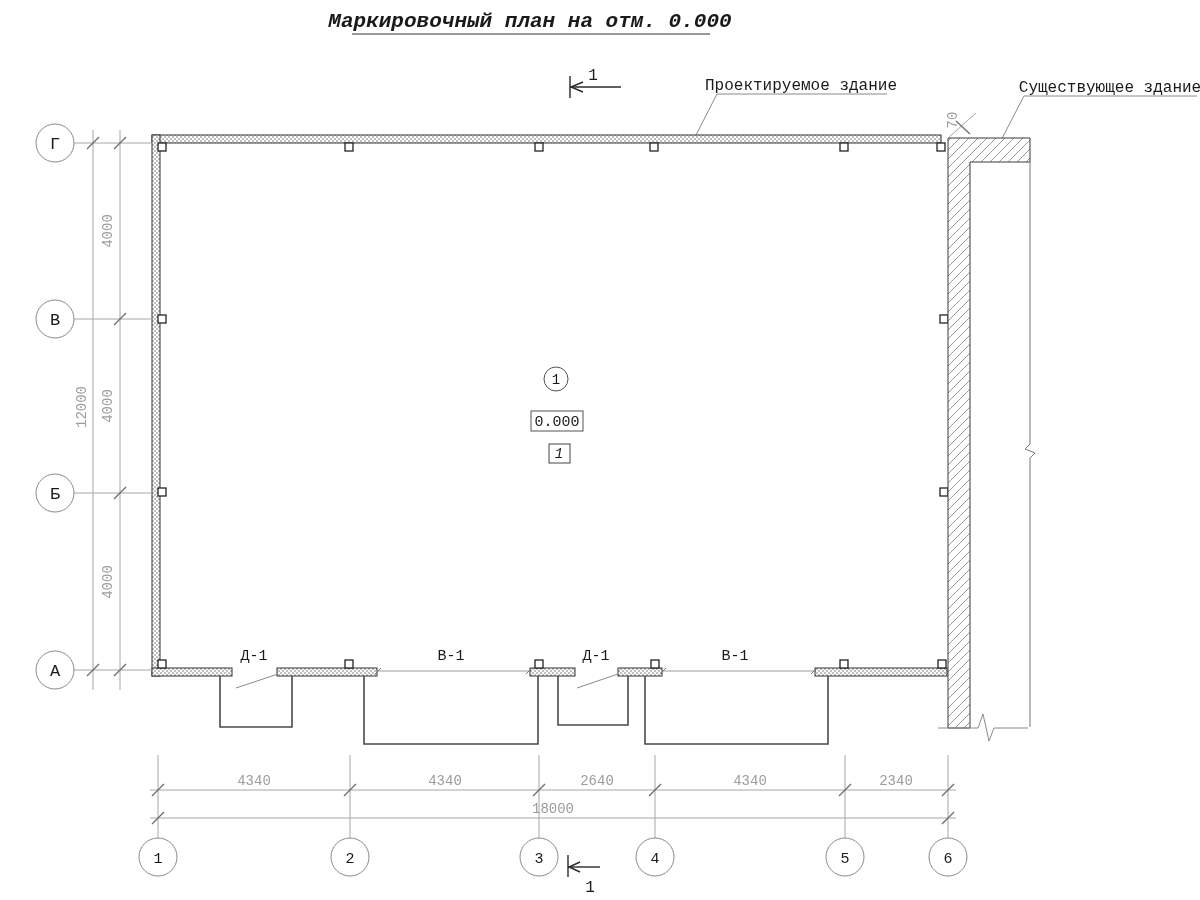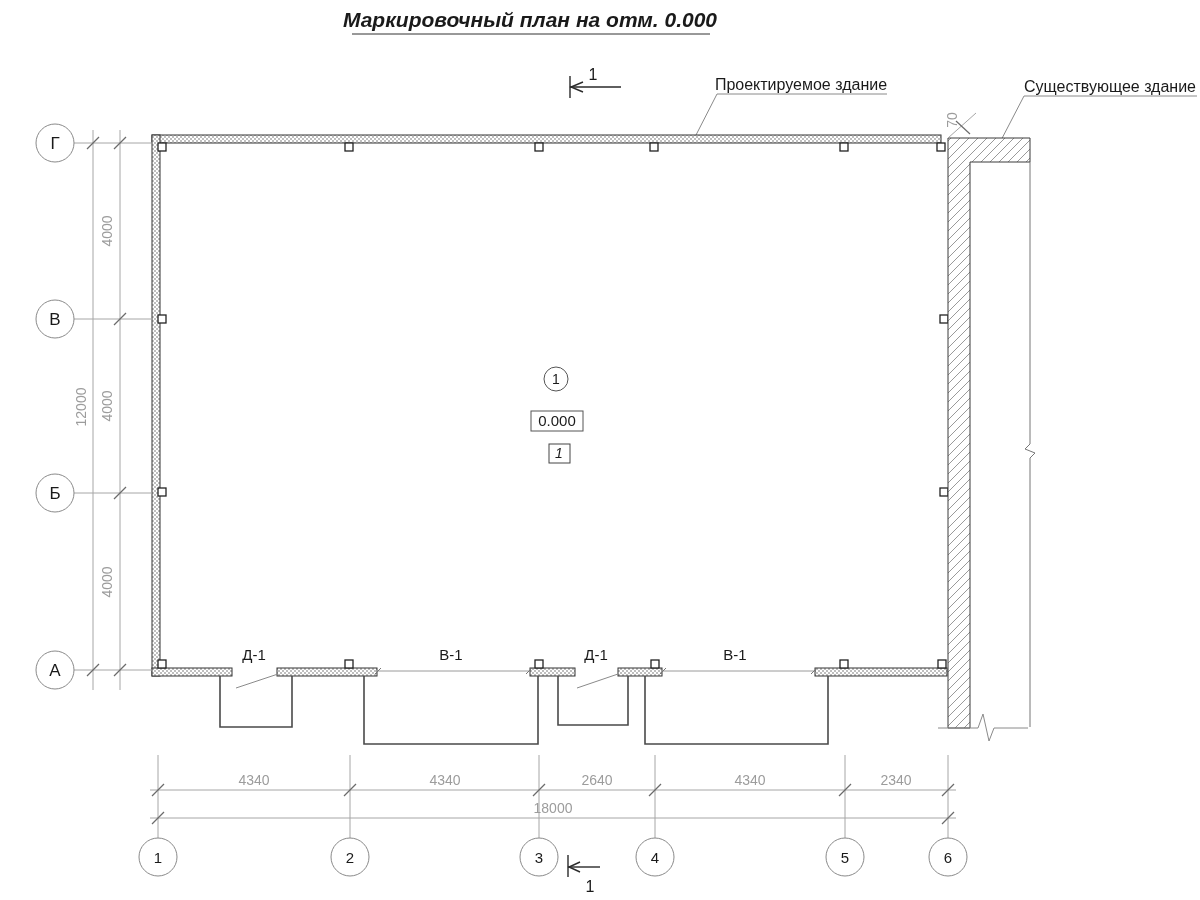--- a/index.html
+++ b/index.html
@@ -1,17 +1,17 @@
 <!DOCTYPE html>
 <html><head>
 <meta charset="utf-8">
 <style>
   html, body { margin: 0; padding: 0; background: #ffffff; }
   body { font-family: "Liberation Sans", sans-serif; }
-  #stage { position: relative; width: 1200px; height: 900px; background: #ffffff; overflow: hidden; }
+  #stage { position: relative; width: 1200px; height: 900px; background: #ffffff; overflow: hidden; font-family: Liberation Mono, monospace; }
   svg { display: block; }
   text { fill: #1a1a1a; }
   .dimtext { fill: #9c9c9c; font-size: 14px; }
   .axis-letter { font-size: 17px; }
   .axis-number { font-size: 15px; }
   .marktext { font-size: 15px; }
   .callout { font-size: 16px; }
   .title-text { font-size: 21px; font-style: italic; font-weight: bold; }
   .thin { stroke: #a6a6a6; stroke-width: 1; fill: none; }
   .tickline { stroke: #6b6b6b; stroke-width: 1.2; fill: none; }

